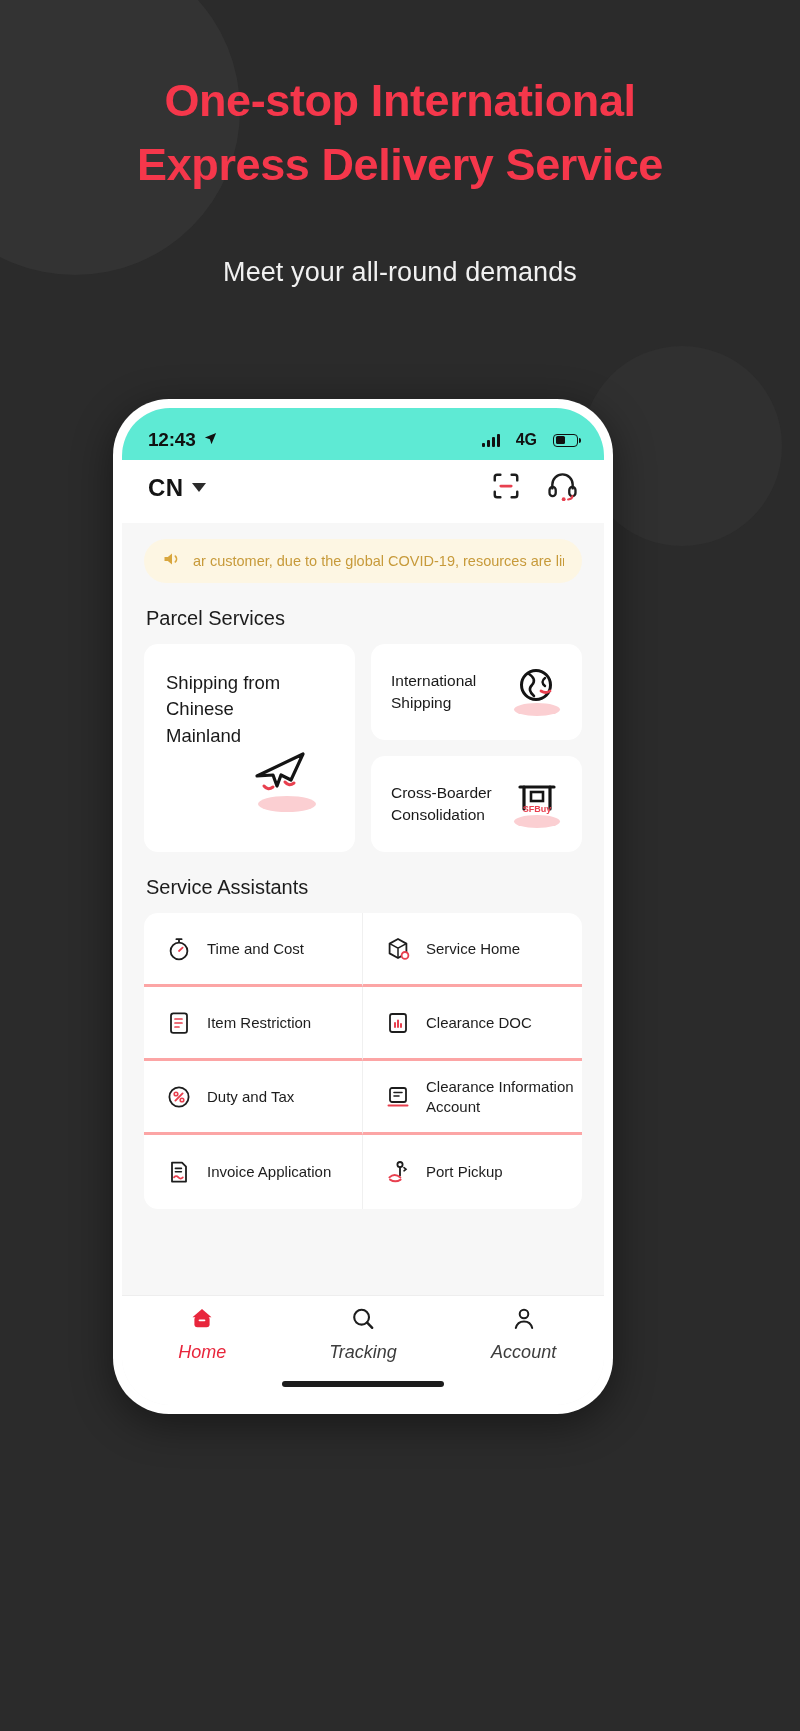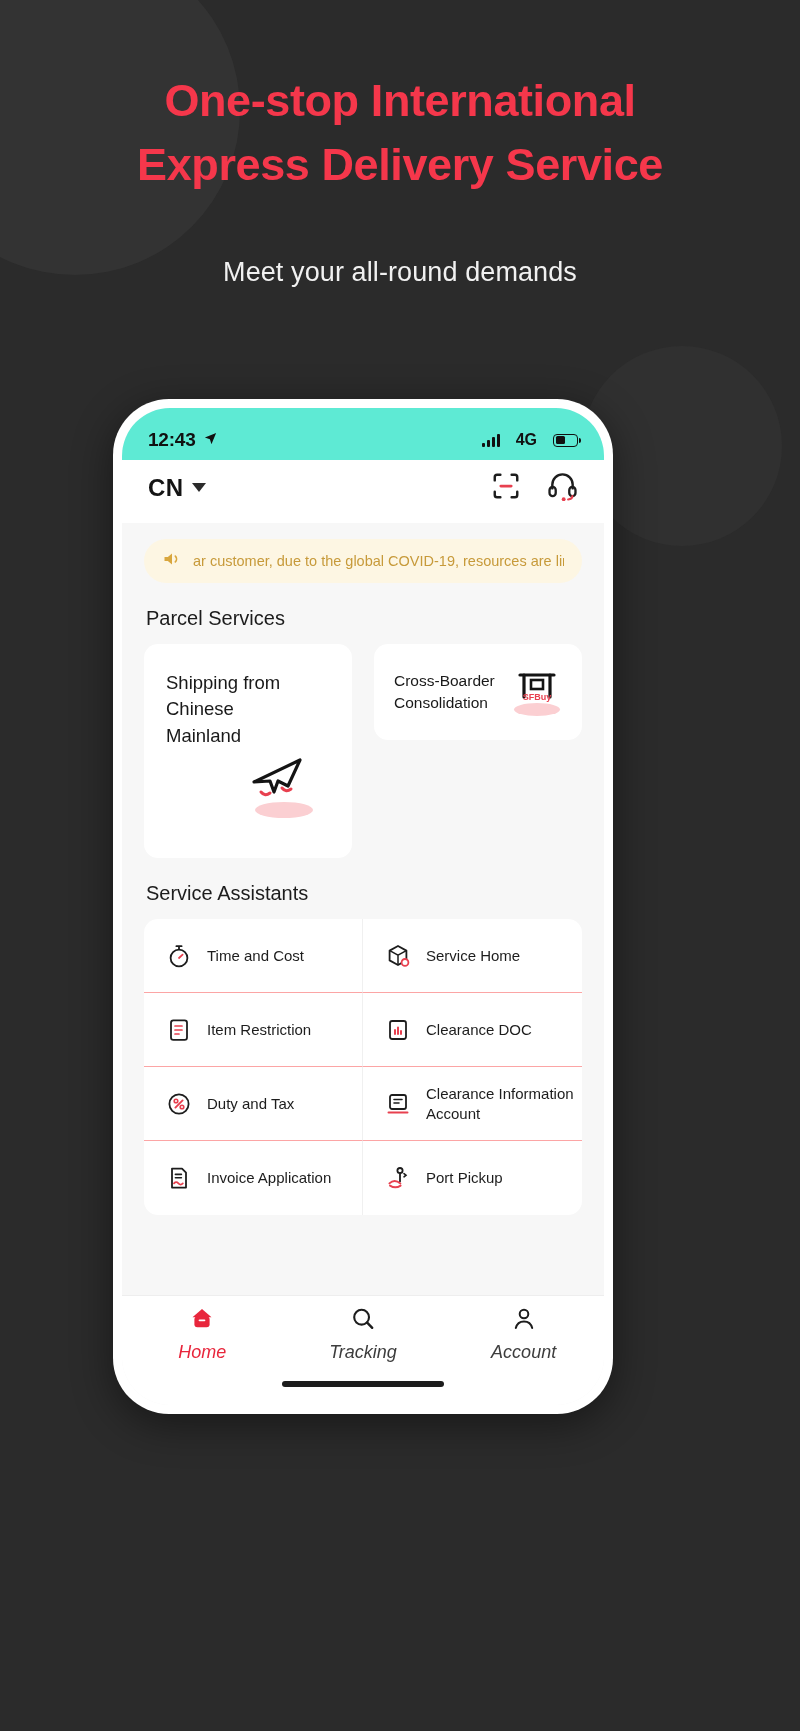--- a/index.html
+++ b/index.html
@@ -181,21 +181,21 @@
     color: #1c1c1c;
     margin: 24px 0 14px 2px;
     font-weight: normal;
   }
 
   
   .parcel-grid {
     display: grid;
     grid-template-columns: 1fr 1fr;
     grid-template-rows: 96px 96px;
-    gap: 22px;
+    gap: 16px;
   }
   .card {
     background: #ffffff;
     border-radius: 14px;
     position: relative;
     overflow: hidden;
   }
   .card-big { grid-row: span 2; padding: 26px 0 0 22px; }
   .card-big .card-label {
     font-size: 18.5px;
@@ -240,21 +240,21 @@
     border-radius: 14px;
     display: grid;
     grid-template-columns: 1fr 1fr;
   }
   .assist-item {
     height: 74px;
     display: flex;
     align-items: center;
     gap: 15px;
     padding-left: 22px;
-    border-bottom: 1px solid #fca5a5;
+    border-bottom: 3px solid #fca5a5;
     cursor: pointer;
   }
   .assist-item:nth-child(odd) { border-right: 1px solid #f0f0f0; }
   .assist-item:nth-child(7), .assist-item:nth-child(8) { border-bottom: none; }
   .assist-label {
     font-size: 15px;
     color: #1d1d1d;
     line-height: 1.3;
   }
   .assist-icon { width: 26px; height: 26px; flex: none; }
@@ -379,20 +379,32 @@
           <div class="illus-big">
             <div class="shadow"></div>
             <svg width="70" height="48" viewBox="0 0 70 48" style="position:absolute;left:4px;top:0;">
               <path d="M6 26 L52 4 L40 30 L30 25 L26 36 L22 25 Z" fill="none" stroke="#141414" stroke-width="3.2" stroke-linejoin="round"></path>
               <path d="M13 36 q4 5 9 1" fill="none" stroke="#e8404f" stroke-width="3" stroke-linecap="round"></path>
               <path d="M34 32 q4 5 9 1" fill="none" stroke="#e8404f" stroke-width="3" stroke-linecap="round"></path>
             </svg>
           </div>
         </div>
 
+        <div class="card card-small">
+          <div class="card-label">International Shipping</div>
+          <div class="illus">
+            <div class="shadow"></div>
+            <svg width="44" height="44" viewBox="0 0 44 44">
+              <circle cx="21" cy="19" r="14.5" fill="none" stroke="#141414" stroke-width="3"></circle>
+              <path d="M14 8 q8 5 3 11 q-5 5 2 11" fill="none" stroke="#141414" stroke-width="2.6" stroke-linecap="round"></path>
+              <path d="M30 12 q-5 4 0 8" fill="none" stroke="#141414" stroke-width="2.4" stroke-linecap="round"></path>
+              <path d="M26 25 q5 3 9 0" fill="none" stroke="#e8404f" stroke-width="2.8" stroke-linecap="round"></path>
+            </svg>
+          </div>
+        </div>
 
         <div class="card card-small">
           <div class="card-label">Cross-Boarder Consolidation</div>
           <div class="illus">
             <div class="shadow"></div>
             <svg width="46" height="44" viewBox="0 0 46 44">
               <path d="M6 9h34" stroke="#141414" stroke-width="3.2" stroke-linecap="round"></path>
               <path d="M10 9v22M36 9v22" stroke="#141414" stroke-width="3.2" stroke-linecap="round"></path>
               <rect x="17" y="14" width="12" height="9" fill="none" stroke="#141414" stroke-width="2.6"></rect>
               <text x="23" y="34" font-family="Liberation Sans, sans-serif" font-size="9" font-weight="bold" fill="#e8404f" text-anchor="middle">SFBuy</text>

